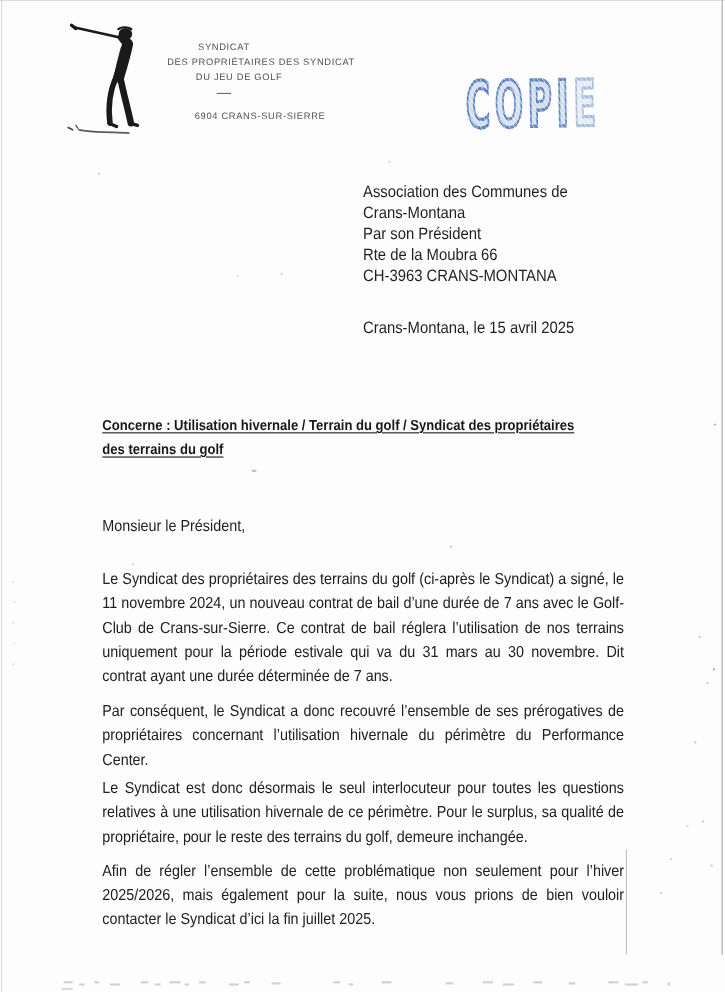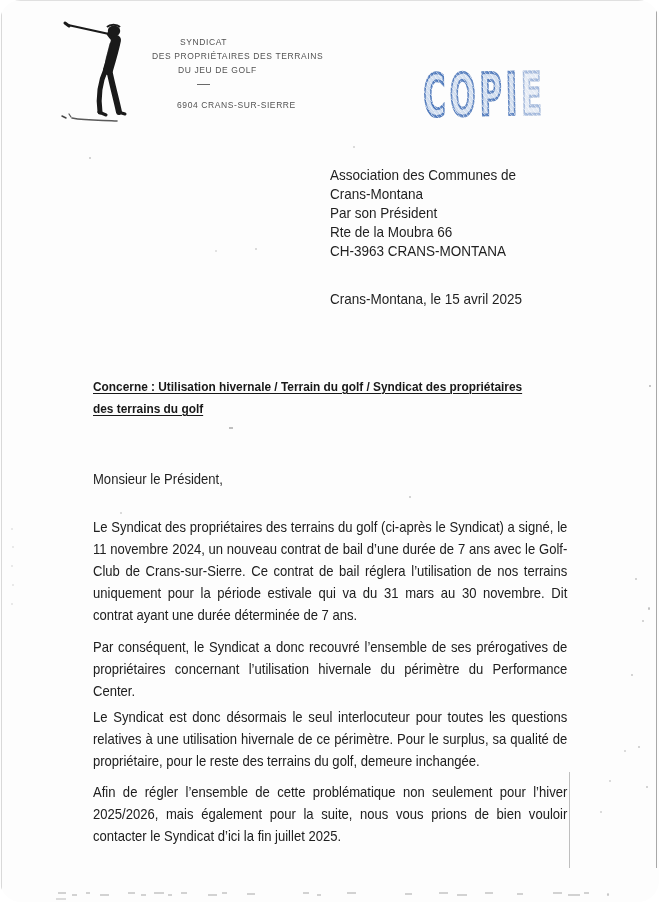--- a/index.html
+++ b/index.html
@@ -1,19 +1,19 @@
 <!DOCTYPE html>
 <html><head>
 <meta charset="utf-8">
 <style>
   html,body { margin:0; padding:0; background:#ffffff; }
   .page {
     position:relative; width:659px; height:902px;
     background:#fdfdfd; overflow:hidden;
-    font-family:"Liberation Sans", sans-serif; color:#1f1f1f;border-radius:21px;
+    font-family:"Liberation Sans", sans-serif; color:#1f1f1f;
   }
 
   
   .edge-top   { position:absolute; left:0; top:0; width:659px; height:1px; background:#e0e0e0; }
   .edge-left  { position:absolute; left:1px; top:0; width:1px; height:902px; background:#d9d9d9; }
   .edge-right { position:absolute; left:656px; top:0; width:1px; height:868px; background:#a8a8a8; }
   .mark-vline { position:absolute; left:569px; top:772px; width:1px; height:96px; background:#8d8d8d; opacity:.55; }
   .speck { position:absolute; width:2px; height:2px; background:#4a4a4a; border-radius:50%; }
   .bd { position:absolute; height:2px; background:#909090; opacity:.4; }
 
@@ -127,21 +127,21 @@
         <path d="M18 104 C33 107 52 106 63 107" stroke-width="1.6" stroke="#5a5a5a"></path>
         <path d="M8 102 l4 2" stroke-width="1.5" stroke="#444"></path>
         <path d="M15 100 l2 3" stroke-width="1.2" stroke="#555"></path>
       </g>
       <ellipse cx="60" cy="17" rx="6.2" ry="5.6" fill="#1a1a1a"></ellipse>
       <path d="M53 13 C56 10 63 10 66 13" stroke="#1a1a1a" stroke-width="2" fill="none"></path>
     </svg>
   </div>
 
   <div class="lh-text" style="left:180px;top:37px">SYNDICAT</div>
-  <div class="lh-text" style="left:152px;top:51px">DES PROPRIÉTAIRES DES TERRAINS</div>
+  <div class="lh-text" style="left:152px;top:51px">DES PROPRIÉTAIRES DES SYNDICAT</div>
   <div class="lh-text" style="left:178px;top:65px">DU JEU DE GOLF</div>
   <div class="lh-sep">—</div>
   <div class="lh-text" style="left:177px;top:100px">6904 CRANS-SUR-SIERRE</div>
 
   <div class="stamp"><span class="l0">C</span><span class="l1">O</span><span class="l2">P</span><span class="l3">I</span><span class="l4">E</span></div>
 
   <div class="addr-block">
     <div class="addr-line">Association des Communes de</div>
     <div class="addr-line">Crans-Montana</div>
     <div class="addr-line">Par son Président</div>

